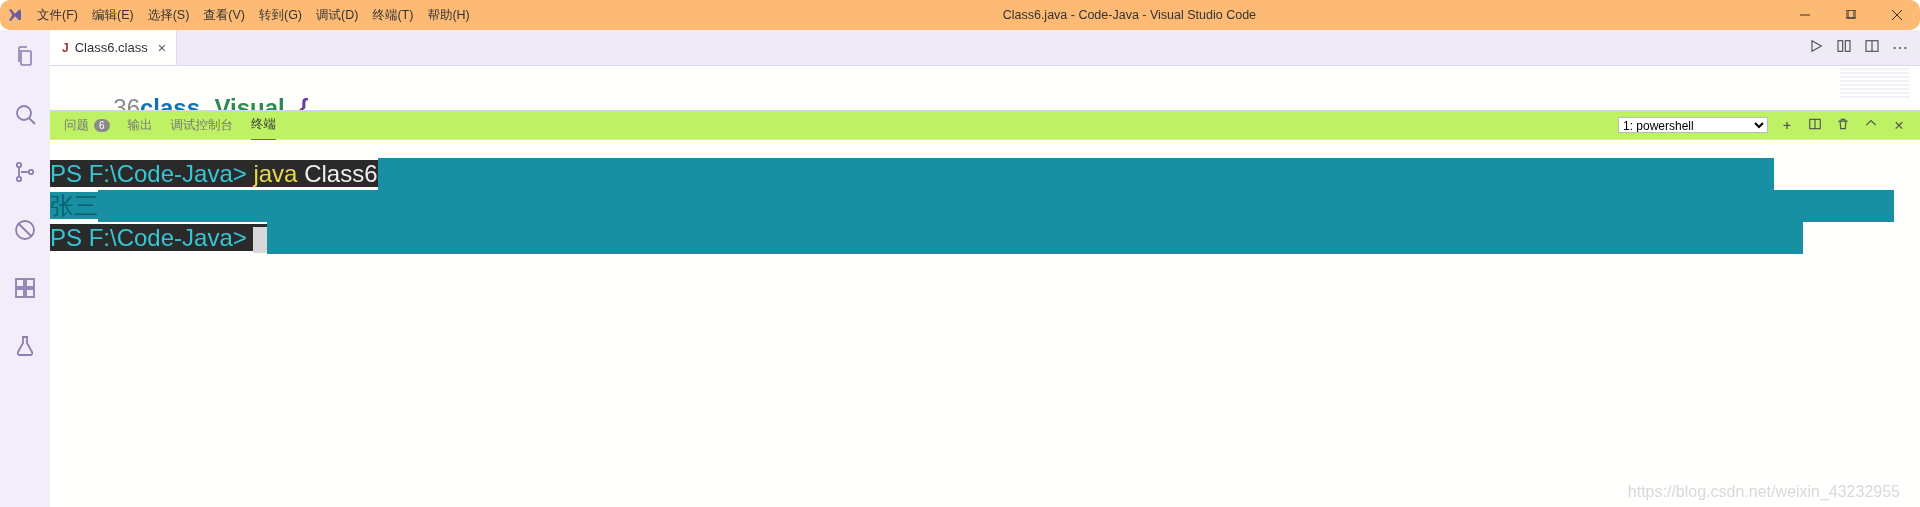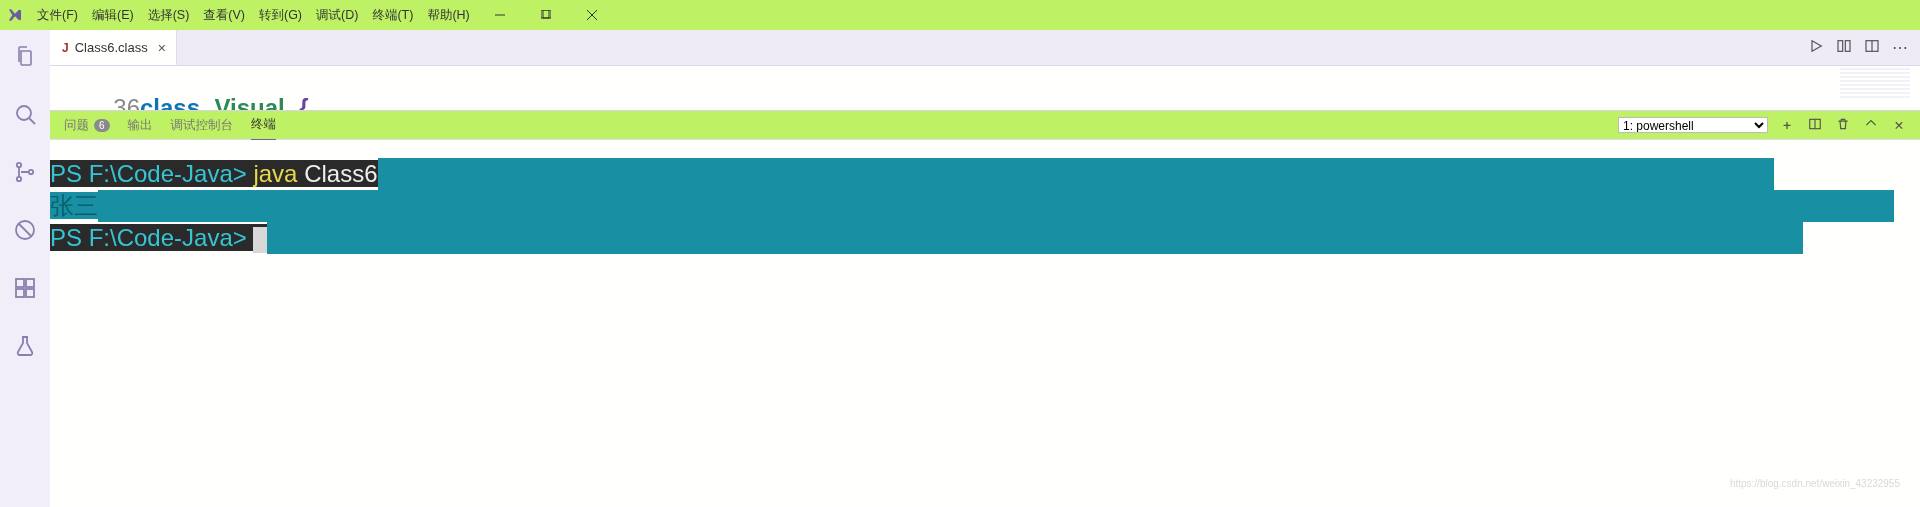--- a/index.html
+++ b/index.html
@@ -1,18 +1,18 @@
 <!DOCTYPE html>
 <html><head>
 <meta charset="utf-8">
 <style>
   * { margin: 0; padding: 0; box-sizing: border-box; font-family: "Segoe UI", "Microsoft YaHei", sans-serif; }
   html, body { width: 1920px; height: 507px; overflow: hidden; background: #fff; color: #333; }
   
-  .titlebar { height: 30px; background: #bef264; display: flex; align-items: center; user-select: none; }
+  .titlebar { height: 30px; background: #fdba74; display: flex; align-items: center; user-select: none; border-radius: 10px; }
   .titlebar .left { display: flex; align-items: center; }
   .titlebar .vscode-logo { width: 30px; display:flex; align-items:center; justify-content:center; }
   .titlebar .menu { display: flex; }
   .titlebar .menu span { padding: 0 7px; font-size: 12.5px; color: #333; cursor: default; }
   .titlebar .title { flex: 1; text-align: center; font-size: 12.5px; color: #333; }
   .winctrls { display: flex; }
   .winctrls div { width: 46px; height: 30px; display:flex; align-items:center; justify-content:center; color:#333; }
   
   .body-row { display:flex; height: calc(100% - 30px); }
   .activitybar { width: 50px; background: #f1eef9; display:flex; flex-direction:column; align-items:center; padding-top:8px; gap:22px; }
@@ -46,21 +46,21 @@
   .terminal { flex:1; background:#fffffe; padding:18px 14px 0 0; font-family: Consolas, "Microsoft YaHei Mono", monospace; font-size:24px; line-height:32px; }
   .hl-cyan-bg { background:#198fa3; }
   .hl-dark-bg { background:#2a2a2a; }
   .fg-cyan { color:#35c6d6; }
   .fg-yellow { color:#e7d84b; }
   .fg-grey { color:#a9a9a9; }
   .fg-white { color:#eee; }
   .fg-darkcyan { color:#0b5f6b; }
   .cursor { display:inline-block; width:14px; height:26px; background:#d8d8d8; vertical-align:middle; }
   .termline { display:block; }
-  .watermark { position:absolute; right:20px; bottom:18px; font-size:10px; color:#d9d9d9; }
+  .watermark { position:absolute; right:20px; bottom:6px; font-size:16px; color:#d9d9d9; }
 </style>
 </head>
 <body>
 
 <div class="titlebar">
   <div class="left">
     <div class="vscode-logo">
       <svg width="16" height="16" viewBox="0 0 24 24">
           <path fill="#6a5da0" d="M3 4l5 8-5 8 3 1 6-7 6 6 3-1V5l-3-1-6 6-6-7z"></path>
         </svg>
@@ -69,20 +69,21 @@
       <span>文件(F)</span>
       <span>编辑(E)</span>
       <span>选择(S)</span>
       <span>查看(V)</span>
       <span>转到(G)</span>
       <span>调试(D)</span>
       <span>终端(T)</span>
       <span>帮助(H)</span>
     </div>
   </div>
+  <div class="title">Class6.java - Code-Java - Visual Studio Code</div>
   <div class="winctrls">
     <div>
         <svg width="10" height="10">
           <line x1="0" y1="5" x2="10" y2="5" stroke="#333" stroke-width="1"></line>
         </svg>
       </div>
     <div>
         <svg width="10" height="10">
           <rect x="0" y="0" width="8" height="8" fill="none" stroke="#333"></rect>
           <rect x="2" y="-2" width="8" height="8" fill="none" stroke="#333" transform="translate(0,2)"></rect>

